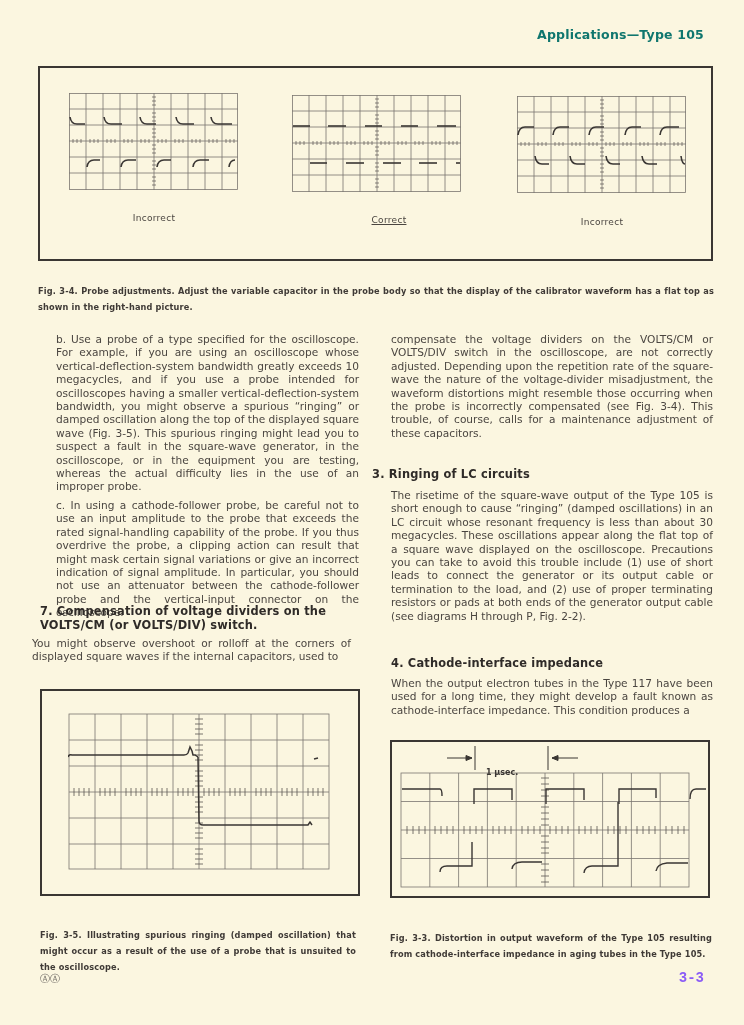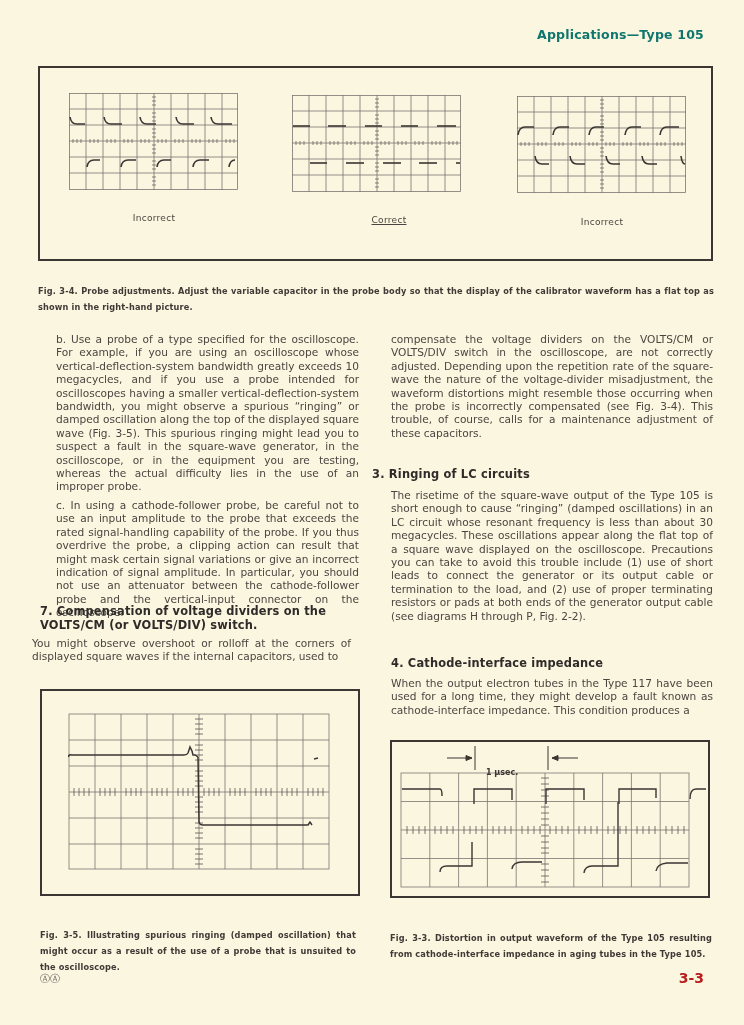--- a/index.html
+++ b/index.html
@@ -19,21 +19,21 @@
     font-size:8.2px; font-weight:bold; color:#3f3a36; line-height:16px; text-align:justify; letter-spacing:0.15px;
   }
   .body-text {
     font-size:10.6px; line-height:13.4px; text-align:justify; color:#4a4540;
   }
   .body-text p { margin:0 0 5px 16px; }
   .heading {
     font-size:11.4px; font-weight:bold; color:#2f2b28; line-height:14px; letter-spacing:0.2px;
   }
   .footer-left { left:40px; top:972px; font-size:10px; color:#6a6560; }
-  .footer-right { right:40px; top:970px; font-size:14px; font-weight:bold; color:#b91c1c; }
+  .footer-right { right:40px; top:970px; font-size:14px; font-weight:bold; color:#8b5cf6;font-family:Liberation Mono, monospace; }
   svg { display:block; }
 </style>
 </head>
 <body>
 
 <div class="abs running-head">Applications—Type 105</div>
 
 <div class="abs figbox" style="left:38px; top:66px; width:675px; height:195px;">
 
   <div class="abs" style="left:29px; top:25px;">

